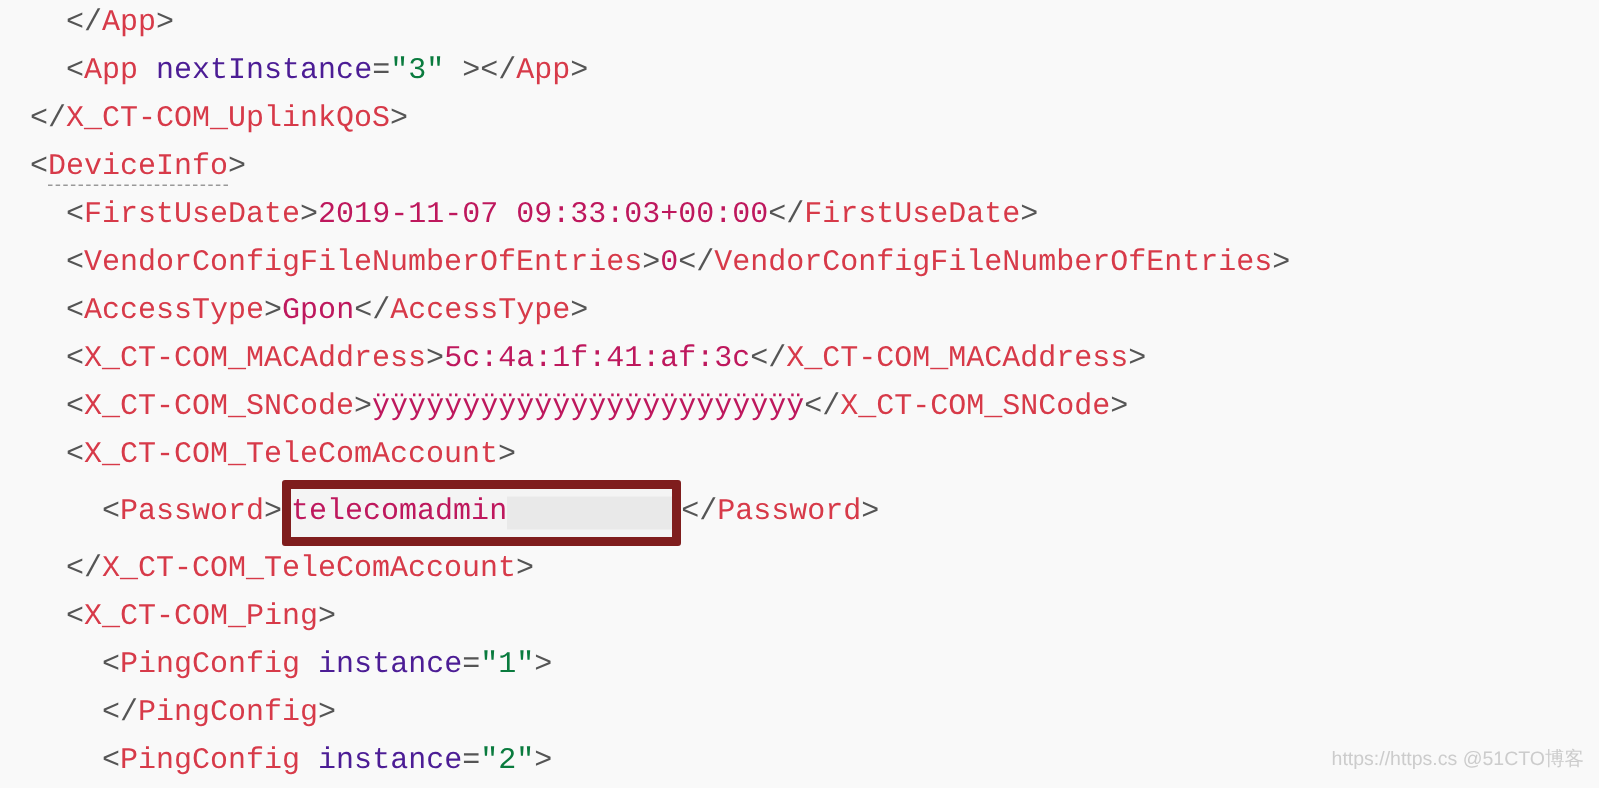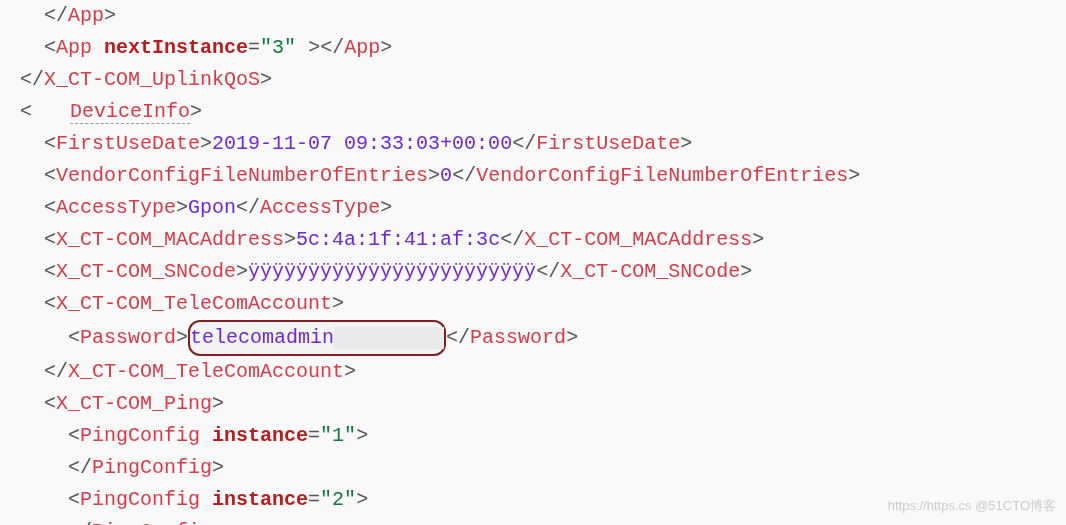--- a/index.html
+++ b/index.html
@@ -16,34 +16,33 @@
   }
   pre {
     margin: 0;
     padding: 0 0 0 20px;
     white-space: pre;
     font-family: inherit;
     color: #333;
   }
   .tag { color: #d73a49; text-align: right; } 
   .bracket { color: #555; } 
-  .attr { color: #b91c1c; font-weight: bold; } 
+  .attr { color: #4c1d95; } 
   .val { color: #0a7b3e; } 
-  .text { color: #6d28d9; } 
+  .text { color: #be185d; } 
   .dash-underline {
     border-bottom: 1px dashed #999;
-    margin-left: 38px;
   }
   .highlight-box {
     display: inline-block;
-    border: 2px solid #7f1d1d;
+    border: 6px solid #7f1d1d;
     background: #f4f4f4;
     padding: 0 0px;
     color: #222;
-    border-radius: 12px;
+    border-radius: 2px;
   }
   .highlight-box .censored {
     display:inline-block;
     width: 110px;
     height: 1.1em;
     vertical-align: text-bottom;
     background: #e9e9e9;
   }
   .watermark {
     position: absolute;

